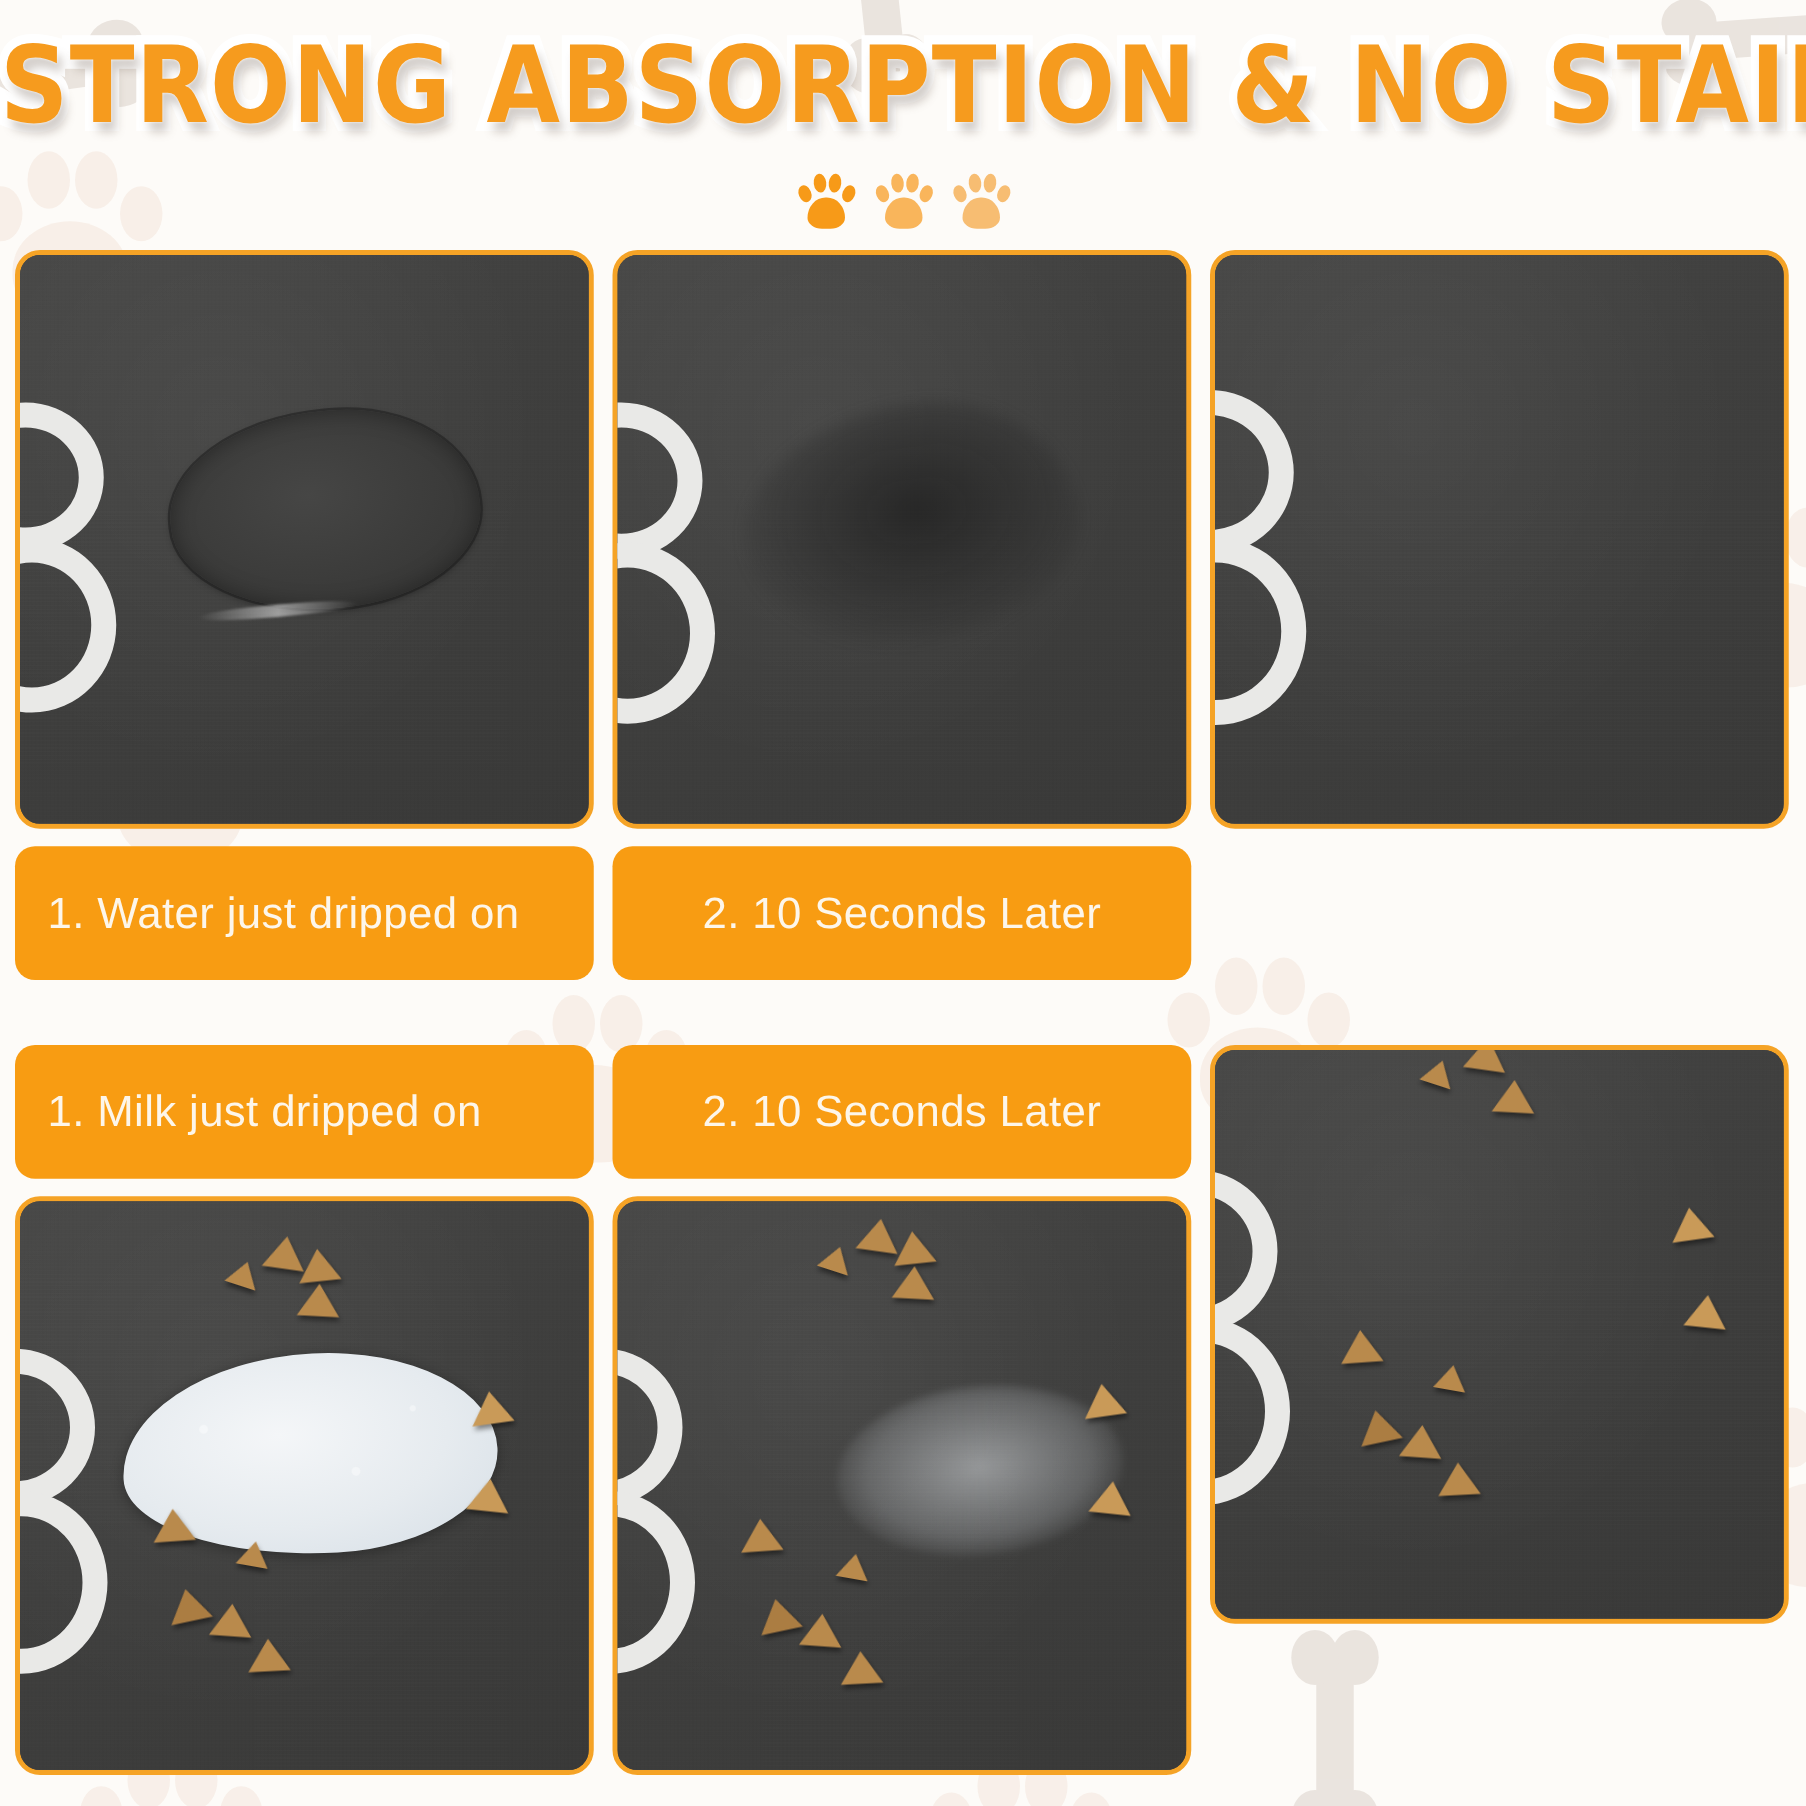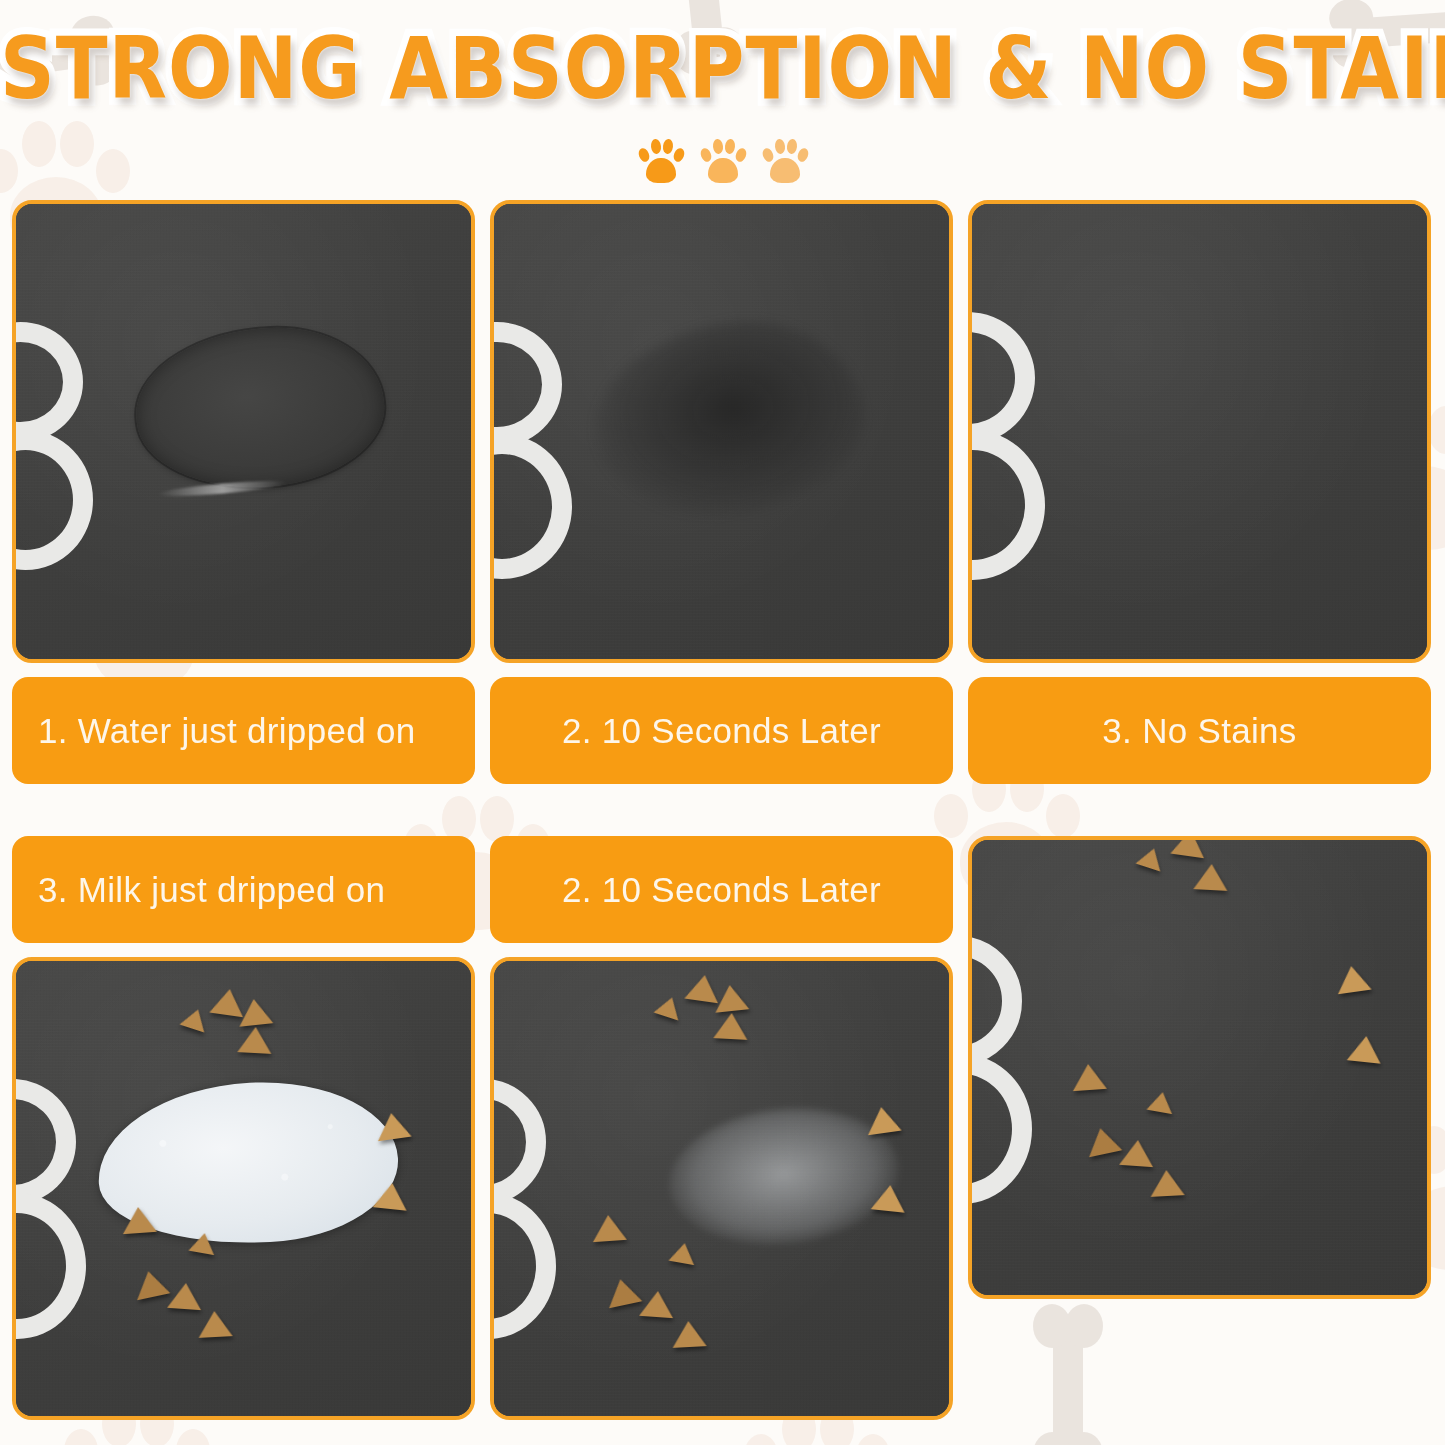--- a/index.html
+++ b/index.html
@@ -441,28 +441,27 @@
       </div>
 
       <div class="cell order-photo-first">
         <div class="photo">
           <div class="mat"></div>
           <div class="logo-b" style="left:-72px; top:108px; width:190px; height:270px;">
             <div class="lobe" style="left:0;   top:0;    width:135px; height:132px;"></div>
             <div class="lobe" style="left:0;   top:118px;width:145px; height:150px;"></div>
           </div>
         </div>
-        <div class="caption center">3. No Stains</div>
       </div>
     </div>
 
     <div class="row row-bottom">
 
       <div class="cell order-caption-first">
-        <div class="caption left">3. Milk just dripped on</div>
+        <div class="caption left">1. Milk just dripped on</div>
         <div class="photo">
           <div class="mat"></div>
           <div class="logo-b" style="left:-68px; top:118px; width:190px; height:260px;">
             <div class="lobe" style="left:0;   top:0;    width:128px; height:126px;"></div>
             <div class="lobe" style="left:0;   top:114px;width:138px; height:146px;"></div>
           </div>
           <div class="milk-puddle"></div>
           <span class="kibble" style="left:195px; top:28px;  transform:rotate(8deg);"></span>
           <span class="kibble" style="left:222px; top:38px;  transform:rotate(-6deg);"></span>
           <span class="kibble sm" style="left:166px; top:48px;  transform:rotate(18deg);"></span>

